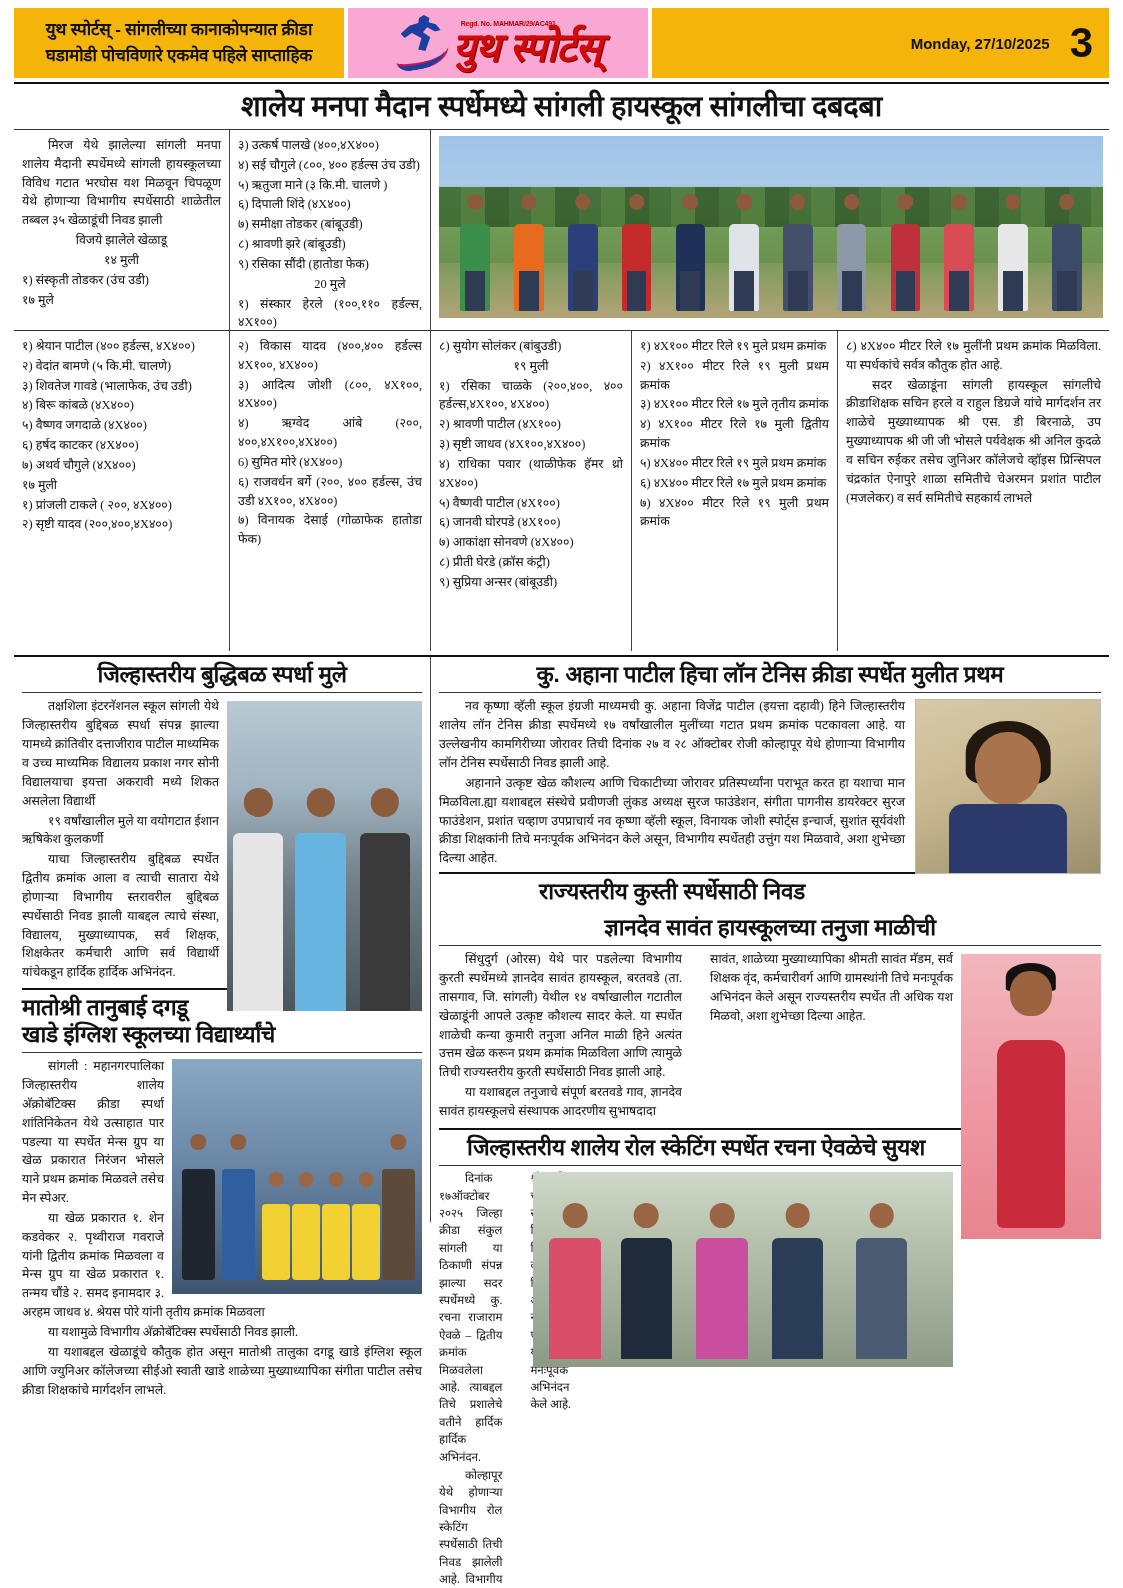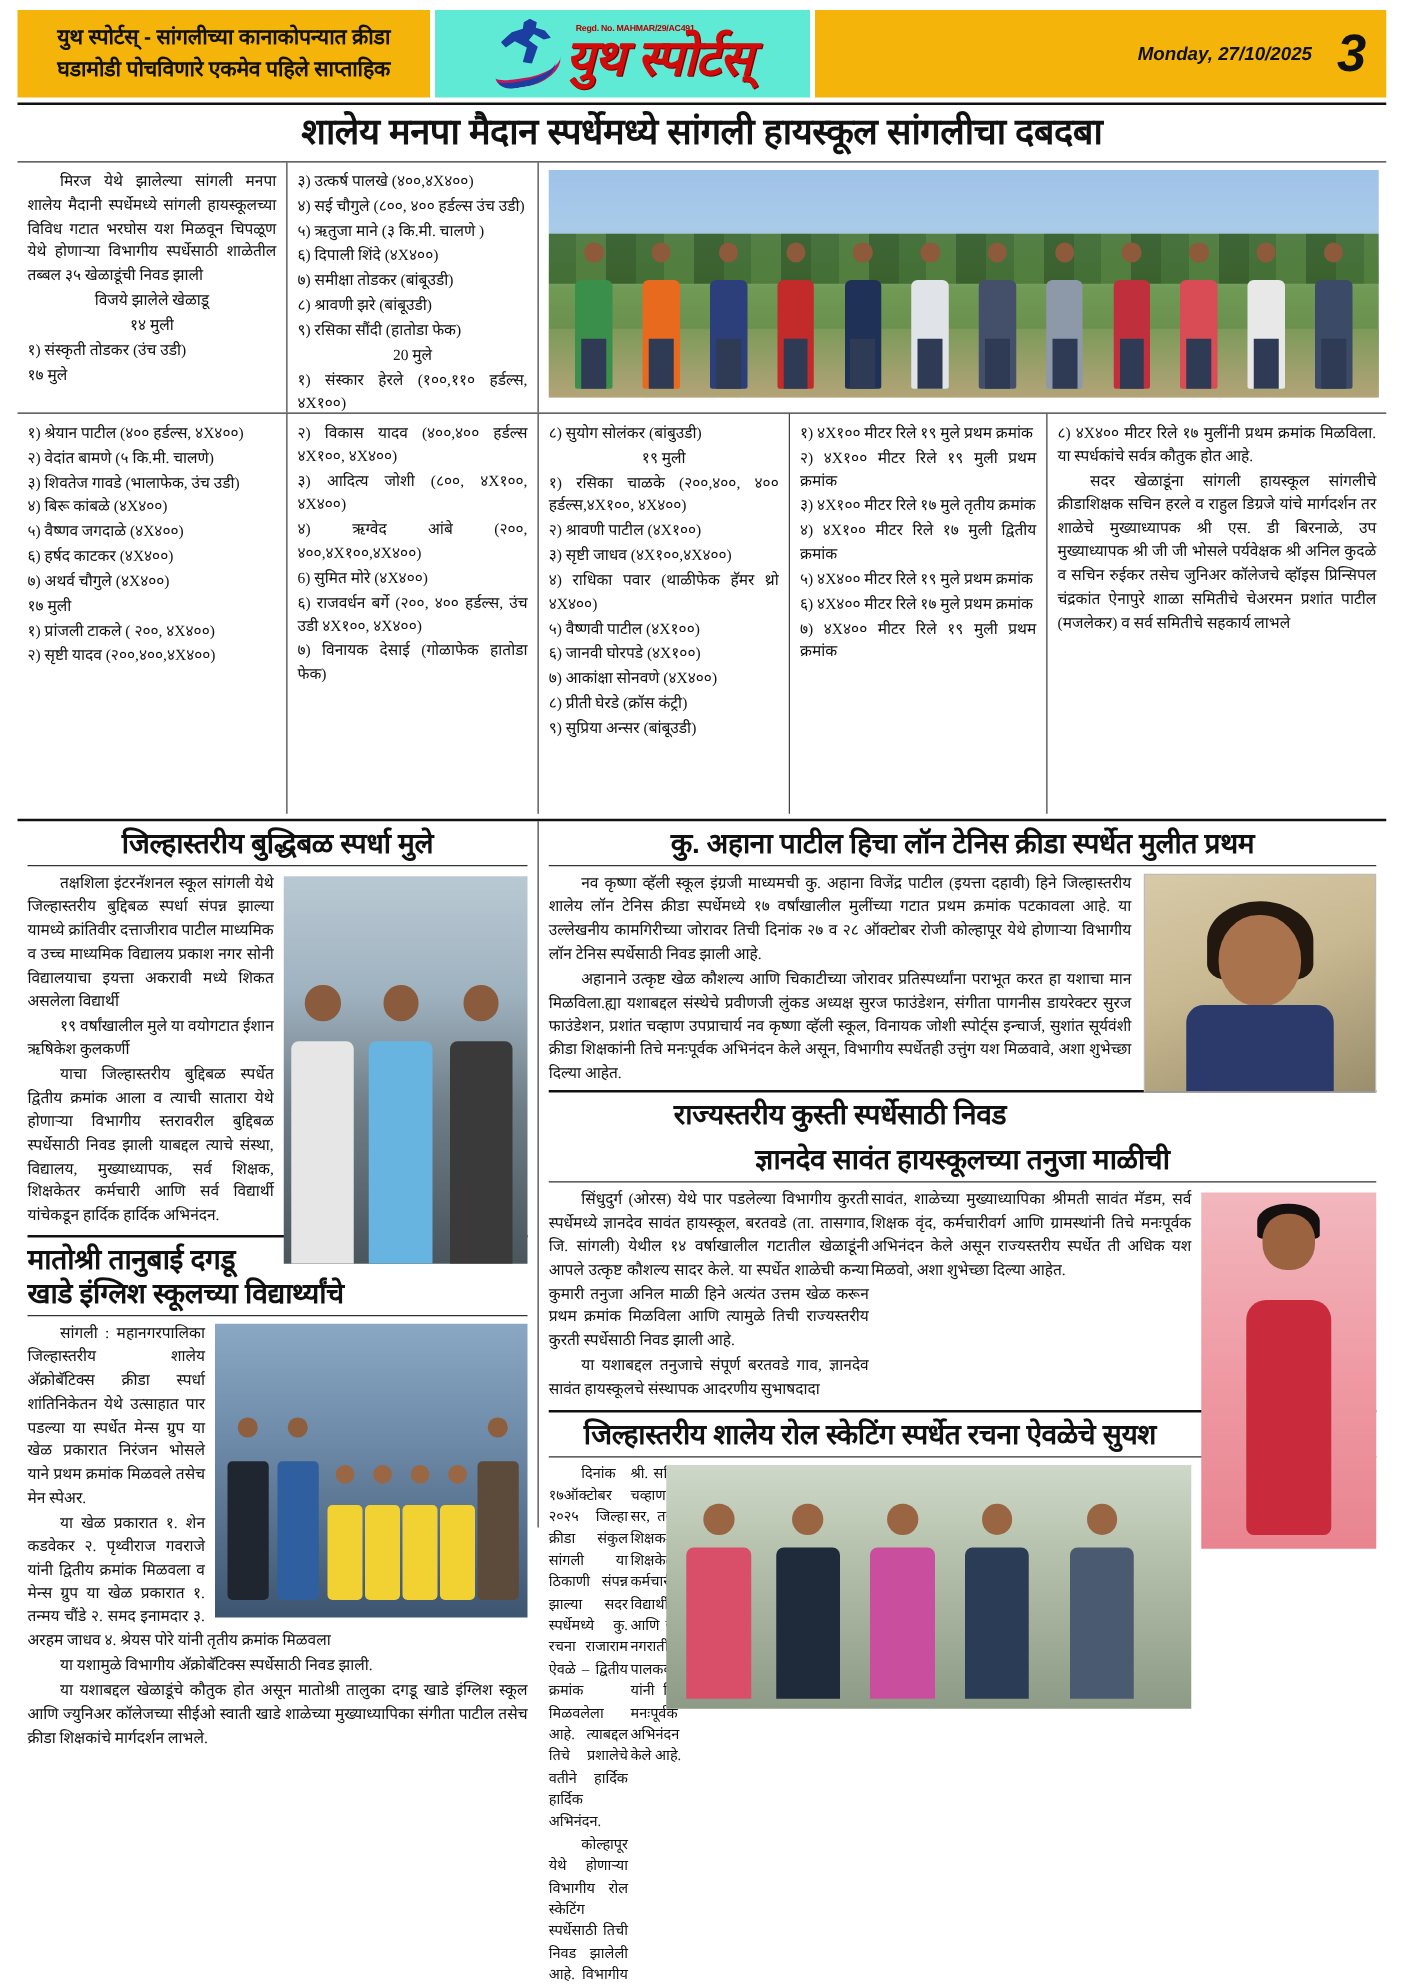--- a/index.html
+++ b/index.html
@@ -42,21 +42,21 @@
     line-height: 1.55;
     text-align: center;
     letter-spacing: -0.2px;
   }
   .mh-logo {
     flex: 0 0 300px;
     display: flex;
     align-items: center;
     justify-content: center;
     position: relative;
-    background: #5eead4;
+    background: #f9a8d4;
   }
   .mh-runner {
     width: 56px; height: 60px;
     position: relative;
     margin-right: 2px;
     flex: 0 0 56px;
   }
   .mh-runner .fig {
     position: absolute;
     left: 6px; top: 2px;
@@ -101,21 +101,20 @@
     text-shadow: 1px 1px 0 #7a0000;
   }
   .mh-date {
     flex: 1;
     background: #f5b40a;
     display: flex;
     align-items: center;
     justify-content: flex-end;
     padding-right: 16px;
     gap: 20px;
-    font-style: italic;
   }
   .mh-date-text {
     font-family: "Liberation Sans", sans-serif;
     font-weight: bold;
     font-size: 15px;
     color: #111;
   }
   .mh-pagenum {
     font-family: "Liberation Sans", sans-serif;
     font-weight: bold;
@@ -252,21 +251,21 @@
 
   .skate-photo {
     width: 420px; height: 195px;
     background: linear-gradient(180deg,#cfd8c9 0%,#b6c2ad 35%,#8d9a86 100%);
     position: relative; overflow: hidden;
     float: right; margin: 2px 0 6px 10px;
   }
   .skate-photo .sp { position:absolute; bottom:4%; width:14%; height:80%; }
   .skate-photo .sp .sh { position:absolute; top:0; left:50%; transform:translateX(-50%); width:42%; padding-bottom:42%; border-radius:50%; background:#996543; }
   .skate-photo .sp .sb { position:absolute; top:22%; left:6%; right:6%; bottom:0; border-radius:6px 6px 0 0; }
-  .smallcols { display: flex; gap: 2px; }
+  .smallcols { display: flex; gap: 28px; }
   .smallcols > div { flex: 1; }
   .tiny {
     font-family: "Liberation Serif", serif;
     font-size: 11.6px;
     line-height: 1.5;
     text-align: justify;
     color: #111;
   }
 </style>
 </head>

